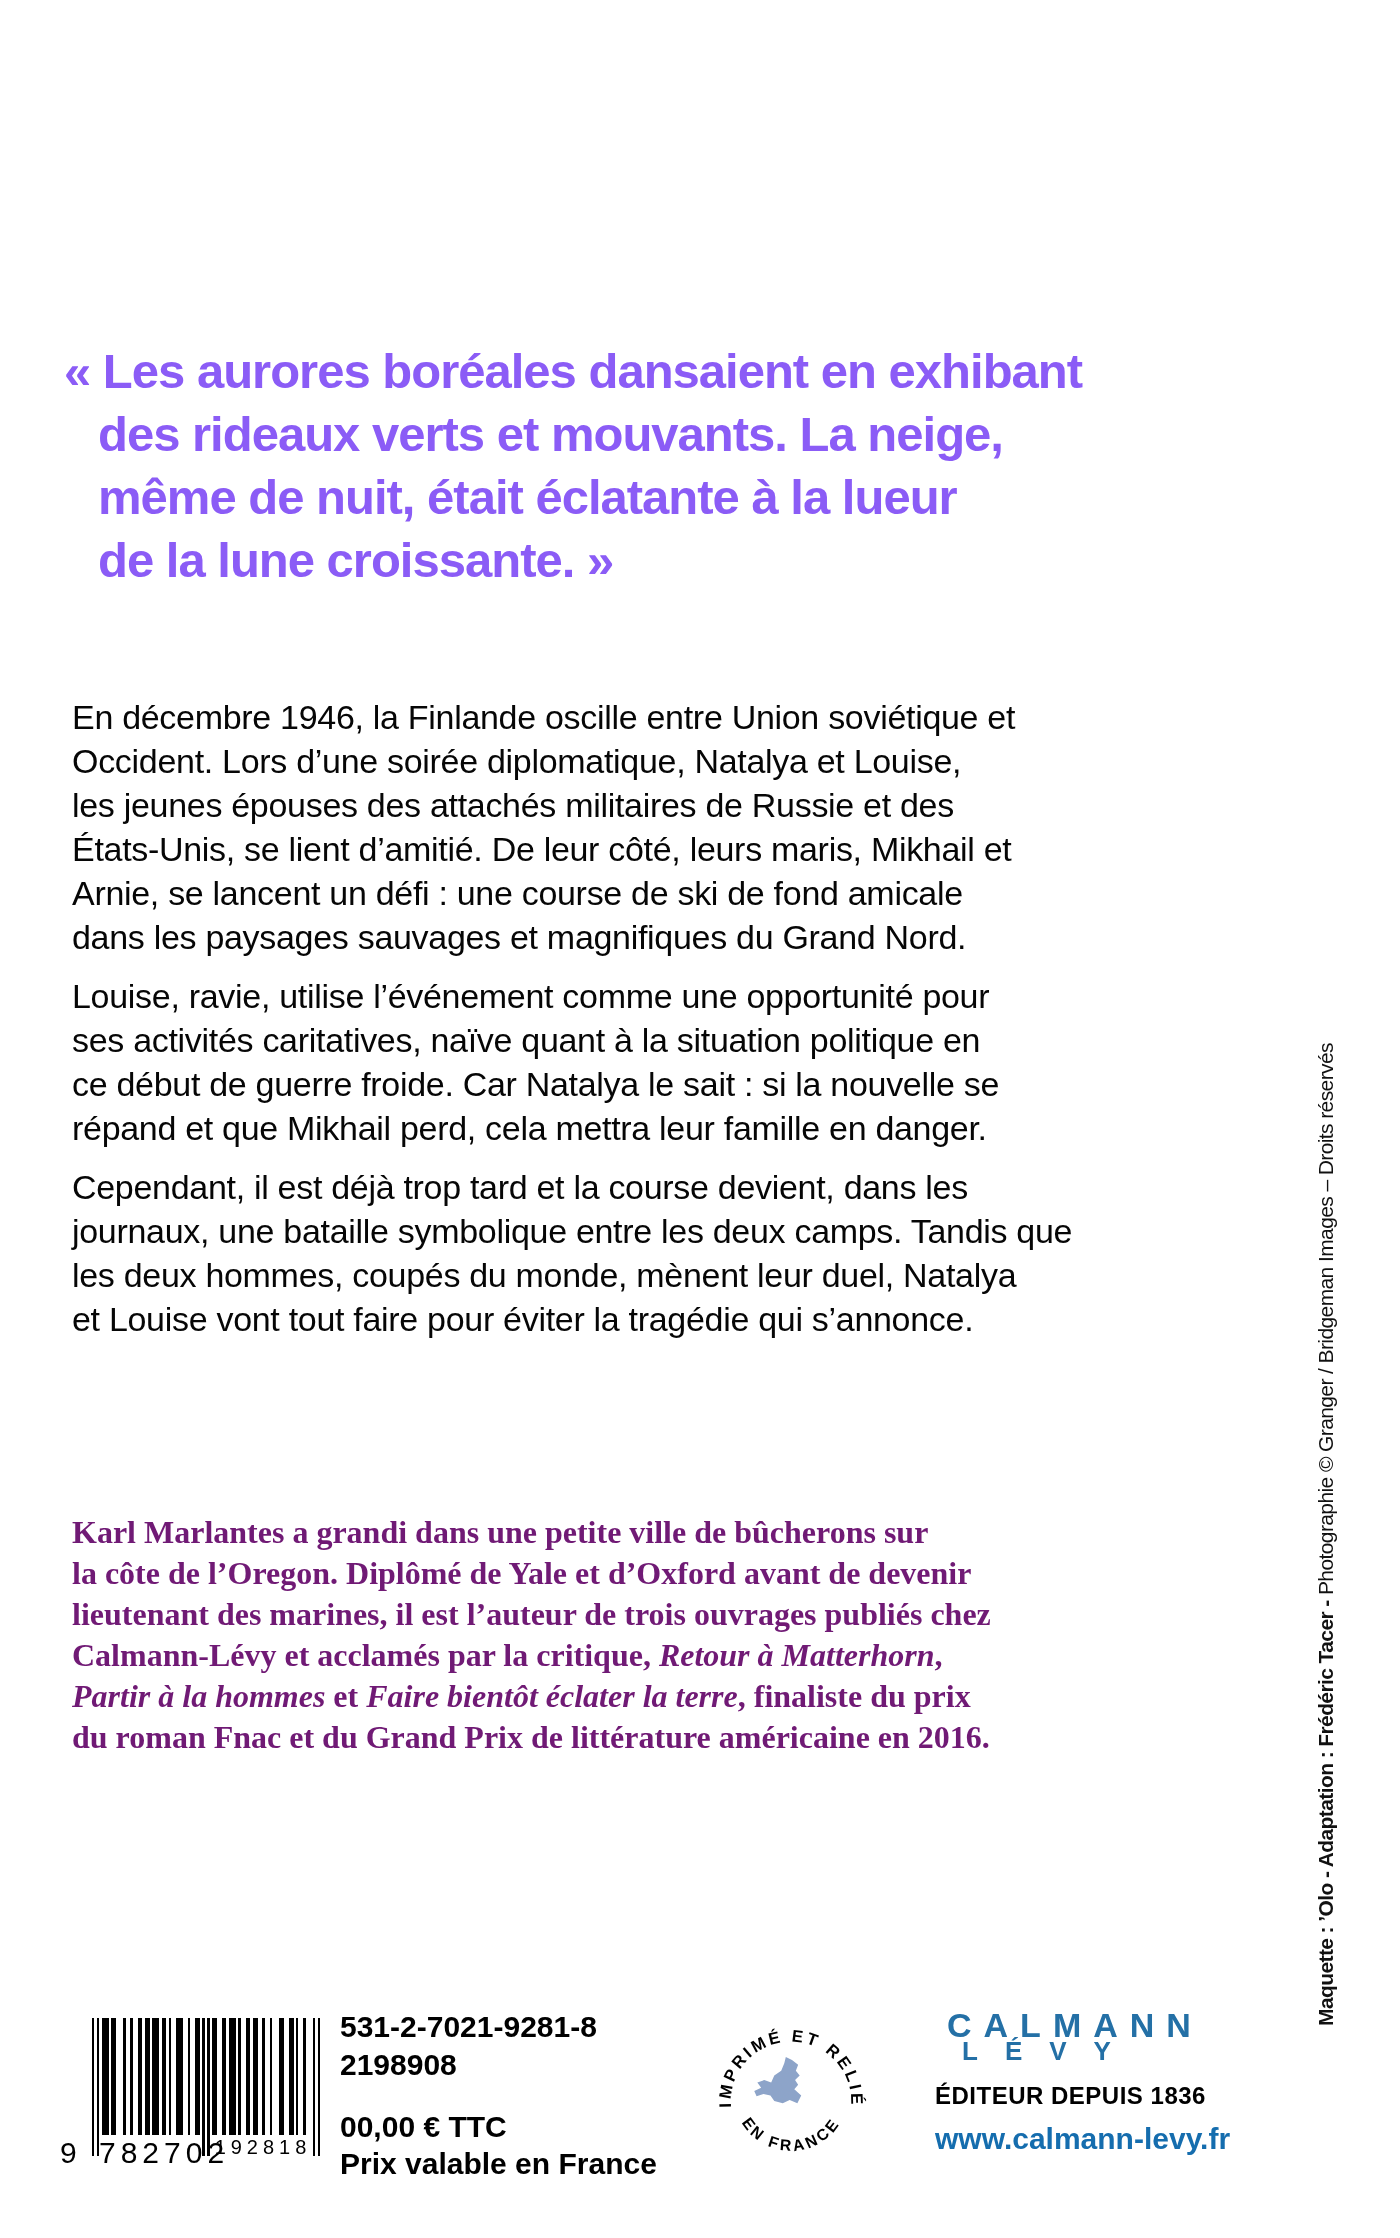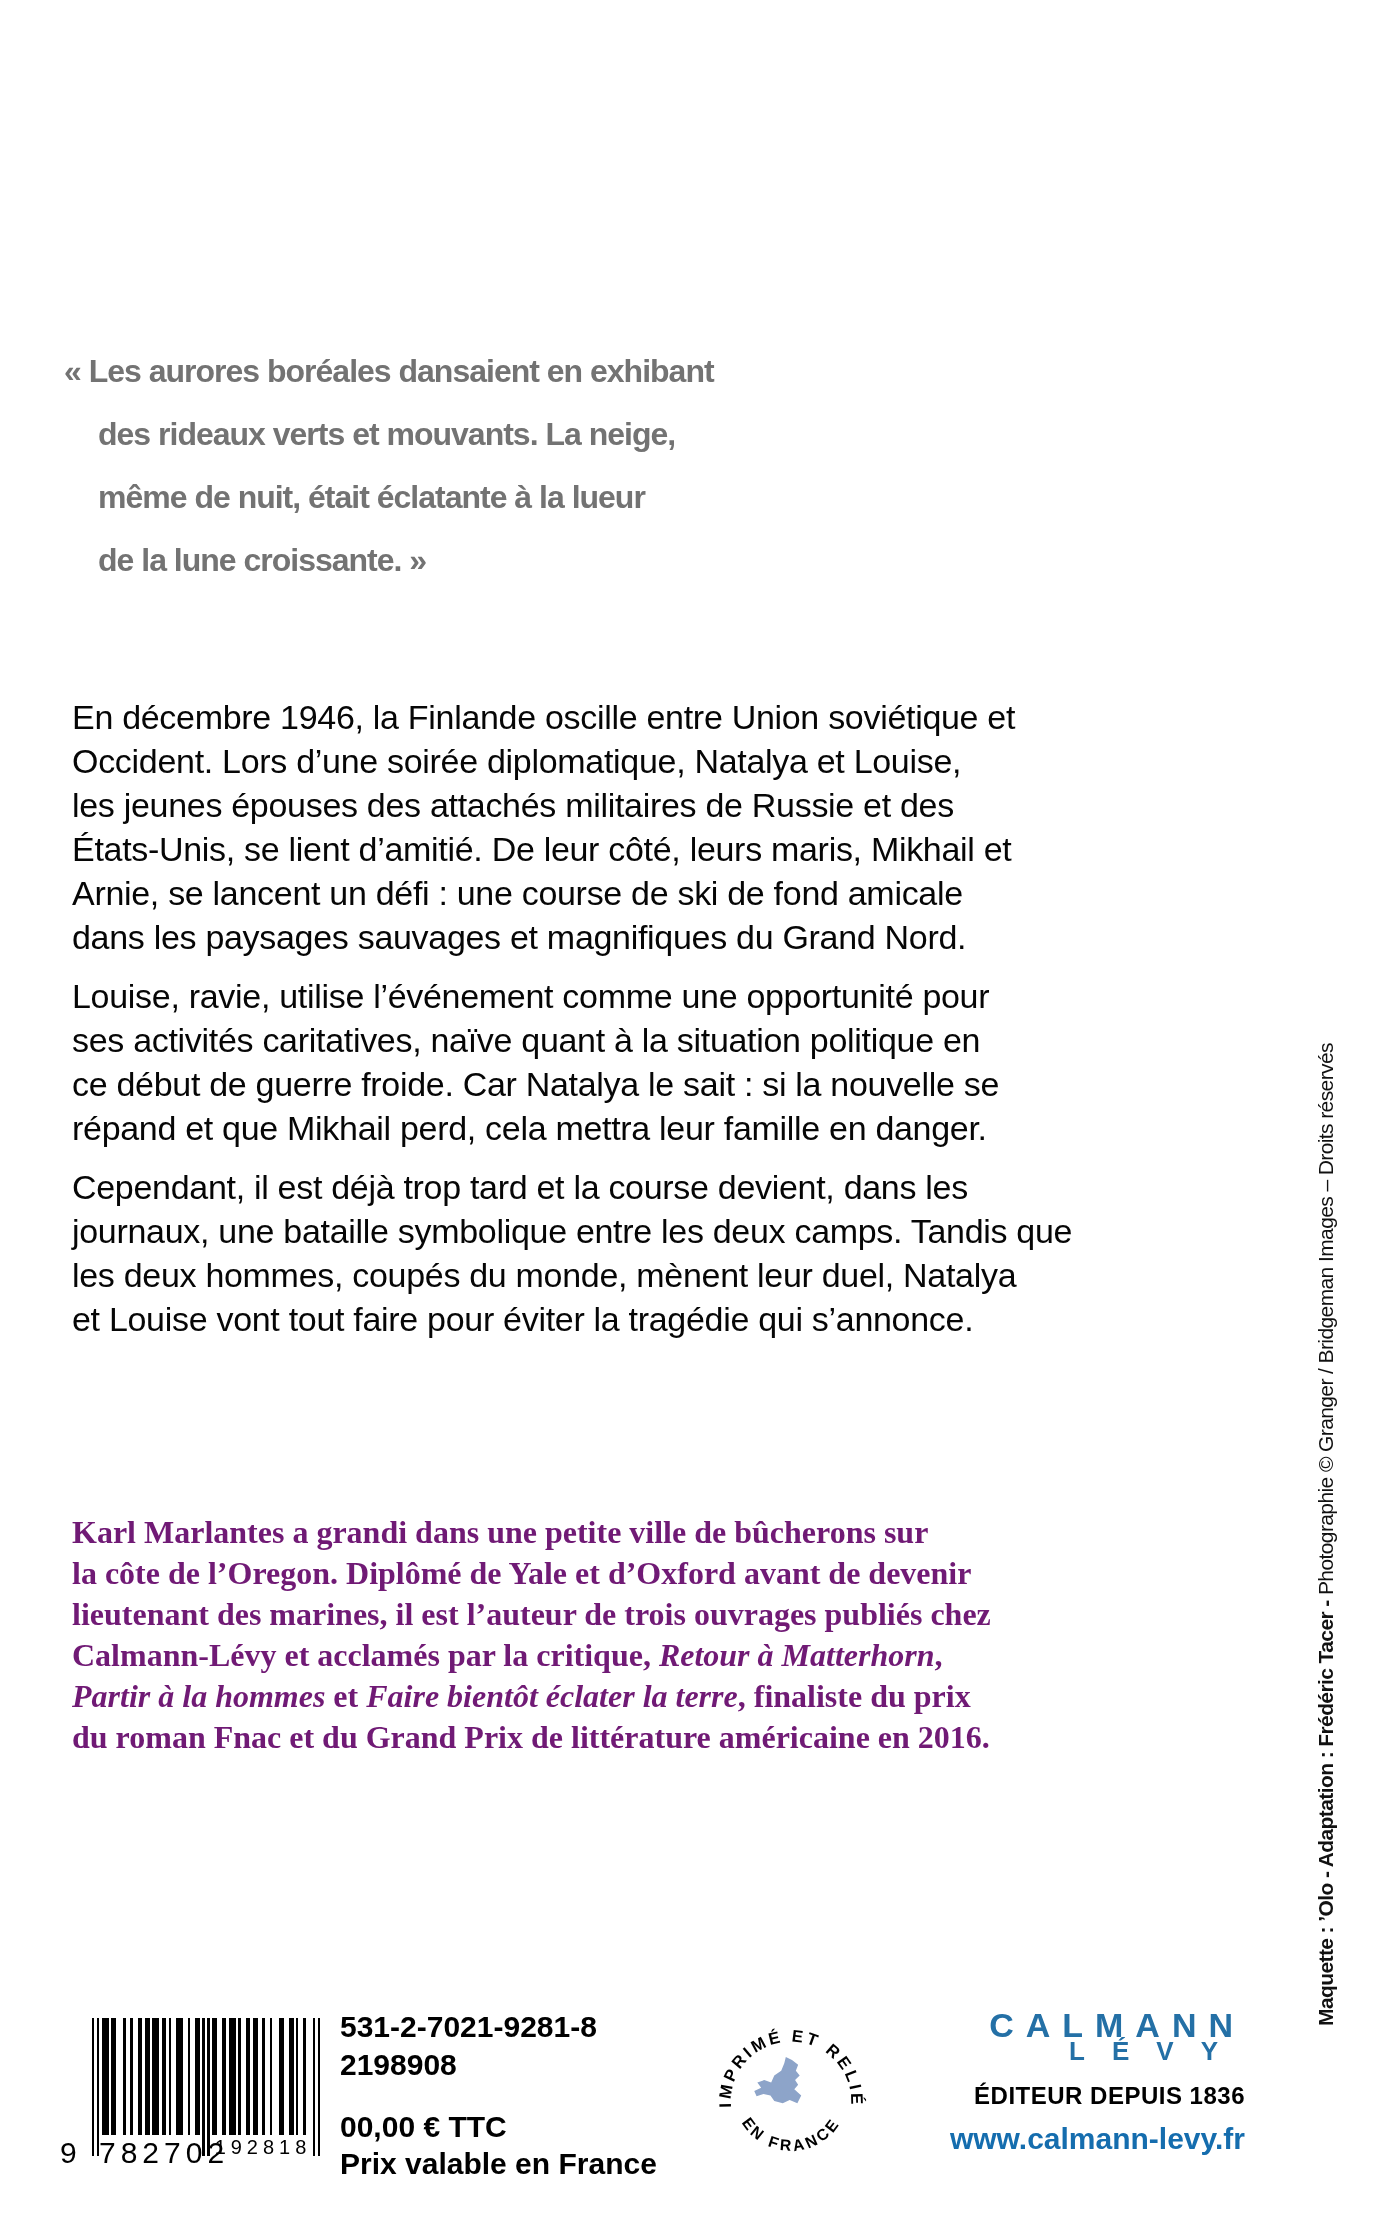--- a/index.html
+++ b/index.html
@@ -3,22 +3,22 @@
 <meta charset="utf-8">
 <style>
   html,body{margin:0;padding:0;}
   body{
     width:1400px;height:2238px;position:relative;background:#ffffff;
     font-family:"Liberation Sans",sans-serif;color:#000;overflow:hidden;
   }
   
   .quote{
     position:absolute;left:64px;top:340px;width:1260px;
-    font-size:32px;font-weight:bold;line-height:63px;letter-spacing:-1px;
-    color:#737373;white-space:pre-line;
+    font-size:49px;font-weight:bold;line-height:63px;letter-spacing:-1px;
+    color:#8b5cf6;white-space:pre-line;
     padding-left:34px;text-indent:-34px;
   }
   
   .synopsis{position:absolute;left:72px;top:695px;width:1280px;}
   .synopsis p{
     margin:0 0 15px 0;font-size:34px;line-height:44px;letter-spacing:-0.3px;
     white-space:pre-line;color:#060606;
   }
   
   .bio{
@@ -38,21 +38,21 @@
   .barcode .bar{position:absolute;top:0;background:#000;}
   .bc-first{position:absolute;left:-32px;top:118px;font-size:30px;}
   .bc-g1{position:absolute;left:7px;top:118px;width:100px;text-align:center;font-size:30px;letter-spacing:5px;}
   .bc-g2{position:absolute;left:121px;top:118px;width:100px;text-align:center;font-size:20px;letter-spacing:5px;}
 
   .isbn-block{position:absolute;left:340px;top:2008px;font-weight:bold;font-size:30px;line-height:38px;}
   .price-block{position:absolute;left:340px;top:2108px;font-weight:bold;font-size:30px;line-height:37px;}
 
   .stamp{position:absolute;left:712px;top:2012px;width:158px;height:158px;}
 
-  .publisher{position:absolute;left:935px;top:2008px;width:310px;text-align:right;}
+  .publisher{position:absolute;left:935px;top:2008px;width:310px;text-align:left;}
   .logo-row1{font-size:34px;font-weight:bold;color:#2470a6;letter-spacing:12px;text-indent:12px;line-height:34px;}
   .logo-row2{font-size:26px;font-weight:bold;color:#2470a6;letter-spacing:27px;text-indent:27px;line-height:30px;margin-top:-6px;}
   .logo-tagline{font-size:24px;font-weight:bold;color:#000;letter-spacing:0.5px;margin-top:16px;}
   .logo-site{font-size:30px;font-weight:bold;color:#156dae;margin-top:12px;}
 </style>
 </head>
 <body>
 
 <div class="quote">« Les aurores boréales dansaient en exhibant
 des rideaux verts et mouvants. La neige,

